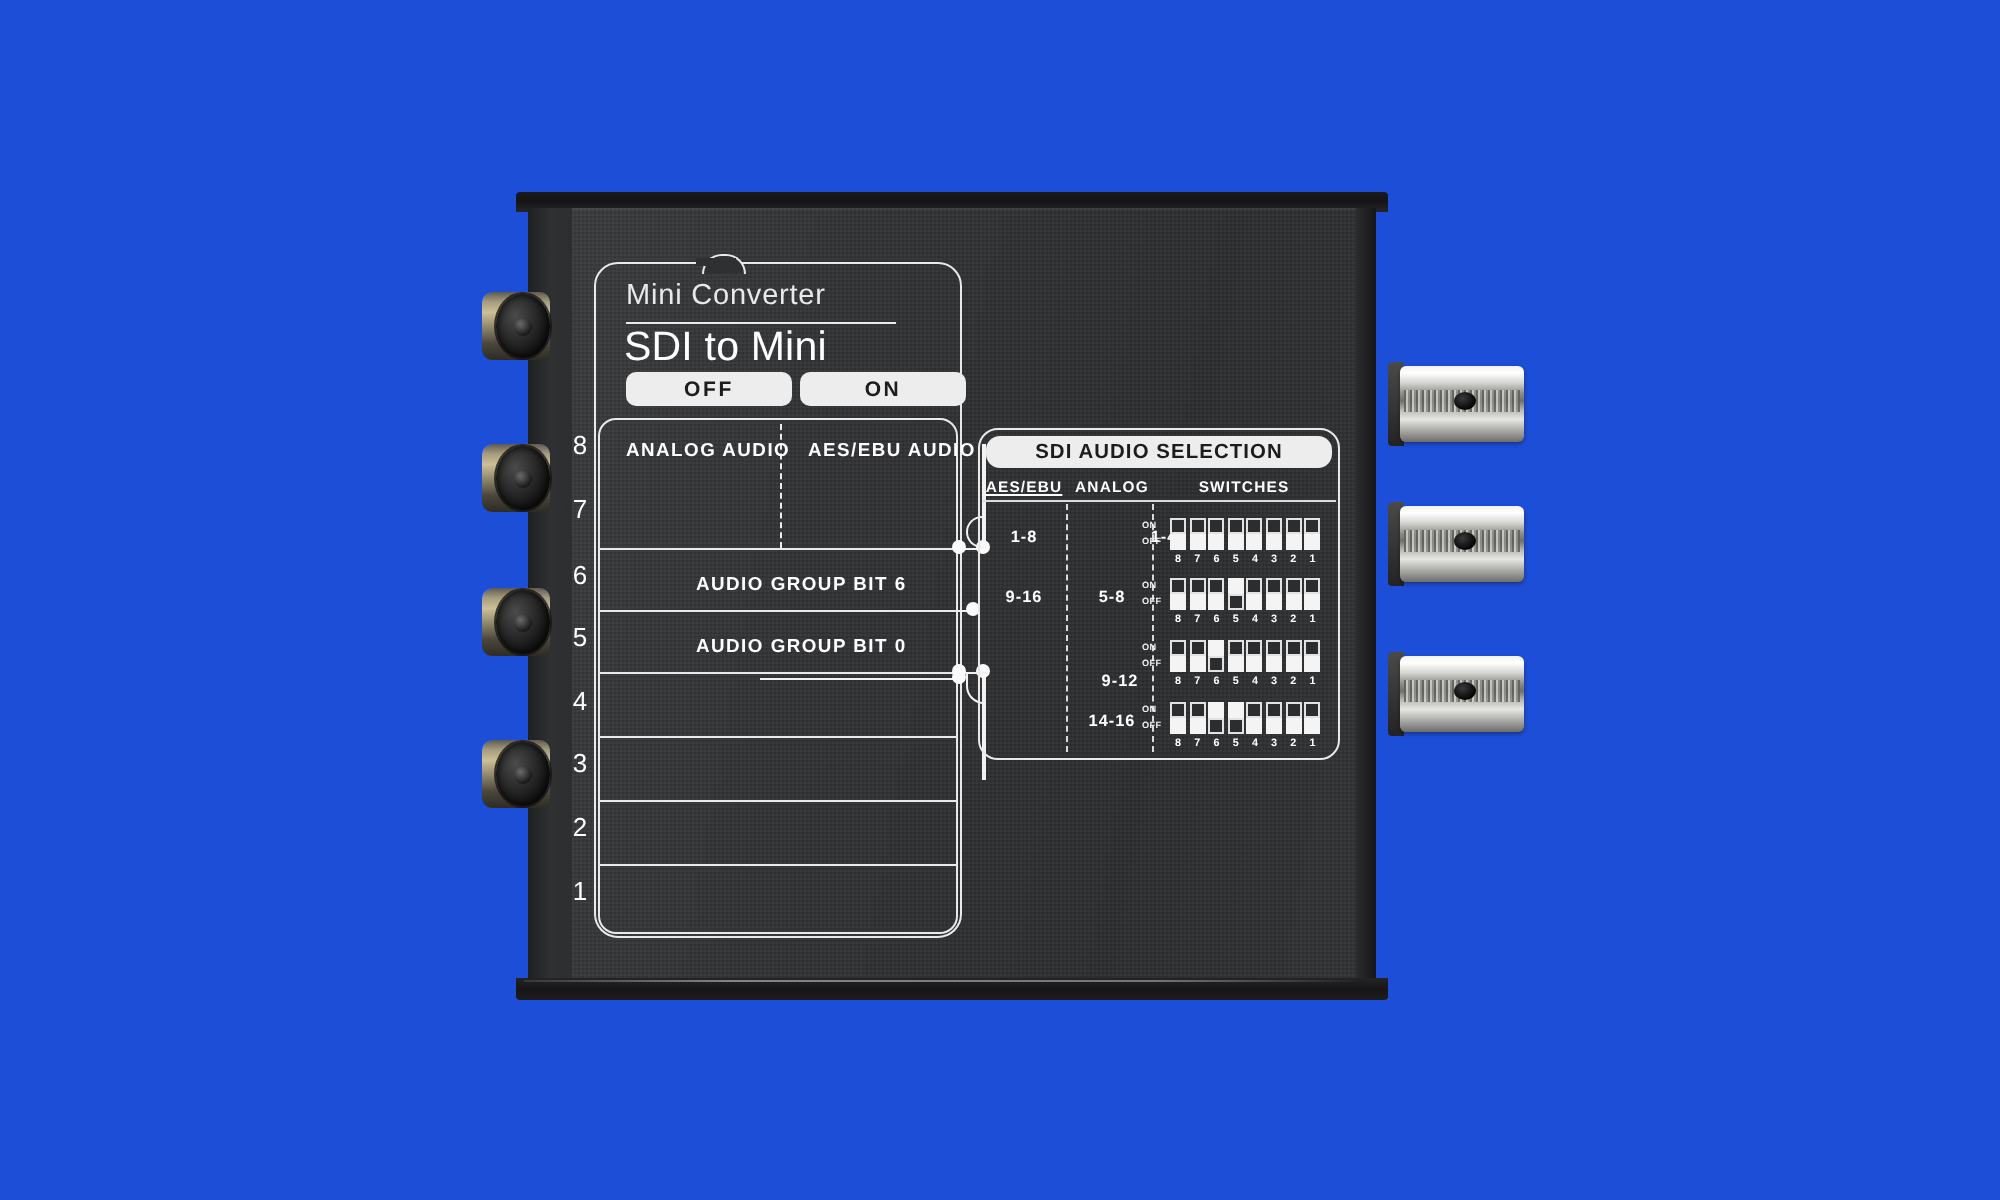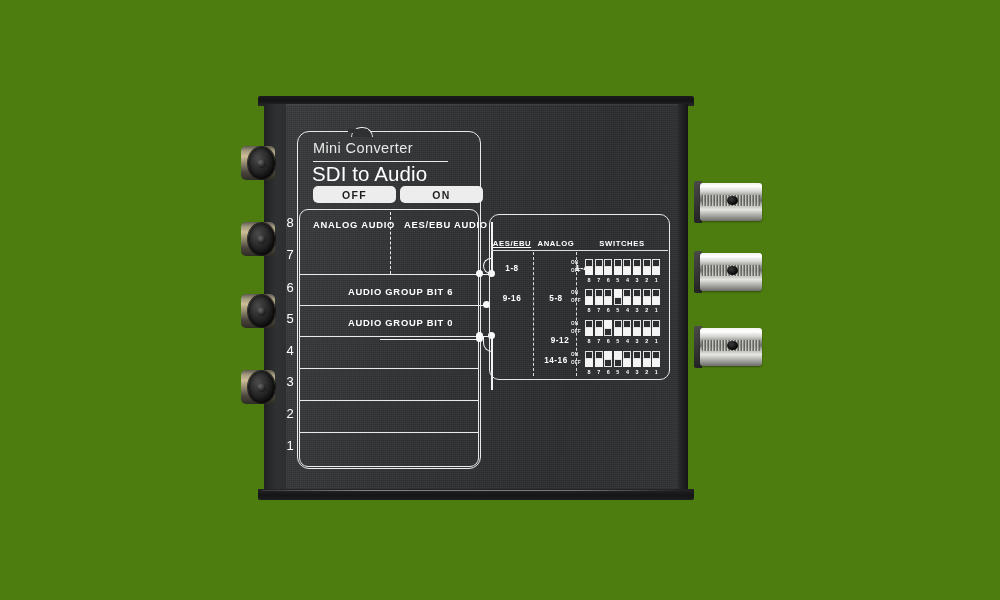--- a/index.html
+++ b/index.html
@@ -1,19 +1,19 @@
 <!DOCTYPE html>
 <html><head>
 <meta charset="utf-8">
 <style>
   html,body{margin:0;padding:0;background:#ffffff;}
   body{width:1000px;height:600px;overflow:hidden;
        font-family:"Liberation Sans","DejaVu Sans",sans-serif;}
 
-  #stage{position:relative;width:1000px;height:600px;background:#4d7c0f;}
+  #stage{position:relative;width:1000px;height:600px;background:#1d4ed8;}
 
   
   .chassis{position:absolute;left:264px;top:104px;width:424px;height:390px;
     background:#2f3032;
     background-image:
       repeating-linear-gradient(0deg,rgba(255,255,255,.022) 0 1px,rgba(0,0,0,.03) 1px 2px),
       repeating-linear-gradient(90deg,rgba(255,255,255,.018) 0 1px,rgba(0,0,0,.025) 1px 2px),
       linear-gradient(100deg,#3a3b3d 0%,#313234 35%,#2c2d2f 72%,#313234 100%);
     box-shadow:inset 0 1px 0 rgba(255,255,255,.07);}
 
@@ -178,21 +178,21 @@
     <div class="hole"></div>
   </div>
 
   <div class="panel">
     <div class="notch"></div>
   </div>
   <div class="notch-mask"></div>
 
   <div class="ttl-mini">Mini Converter</div>
   <div class="ttl-rule"></div>
-  <div class="ttl-main">SDI to Audio</div>
+  <div class="ttl-main">SDI to Mini</div>
 
   <div class="pill off">OFF</div>
   <div class="pill on">ON</div>
 
   <div class="rowbox"></div>
   <div class="vdash"></div>
 
   <div class="hline" style="top:274px;"></div>
   <div class="hline" style="top:305px;"></div>
   <div class="hline" style="top:336px;"></div>
@@ -226,20 +226,21 @@
   <div class="wire" style="left:479px;top:335.5px;width:14px;height:1.5px;"></div>
   <div class="wire" style="left:491px;top:336px;width:1.5px;height:54px;"></div>
   <div class="dot" style="left:476px;top:332px;"></div>
   <div class="dot" style="left:488px;top:332px;"></div>
   <div class="elbowL" style="left:483px;top:336px;width:10px;height:16px;border-width:1.5px;border-radius:0 0 0 9px;"></div>
 
   <div class="wire" style="left:380px;top:338.5px;width:100px;height:1.5px;"></div>
   <div class="dot" style="left:476px;top:335px;"></div>
 
   <div class="tbl"></div>
+  <div class="tbl-hdr">SDI AUDIO SELECTION</div>
 
   <div class="colhdr" style="left:491px;width:42px;text-decoration:underline;">AES/EBU</div>
   <div class="colhdr" style="left:535px;width:42px;">ANALOG</div>
   <div class="colhdr" style="left:578px;width:88px;">SWITCHES</div>
   <div class="hdr-rule"></div>
   <div class="vdash2" style="left:533px;"></div>
   <div class="vdash2" style="left:576px;"></div>
 
   <div class="rowlabel" style="left:491px;top:264px;width:42px;">1-8</div>
   <div class="rowlabel" style="left:535px;top:264px;width:42px;padding-left:26px;">1-4</div>

